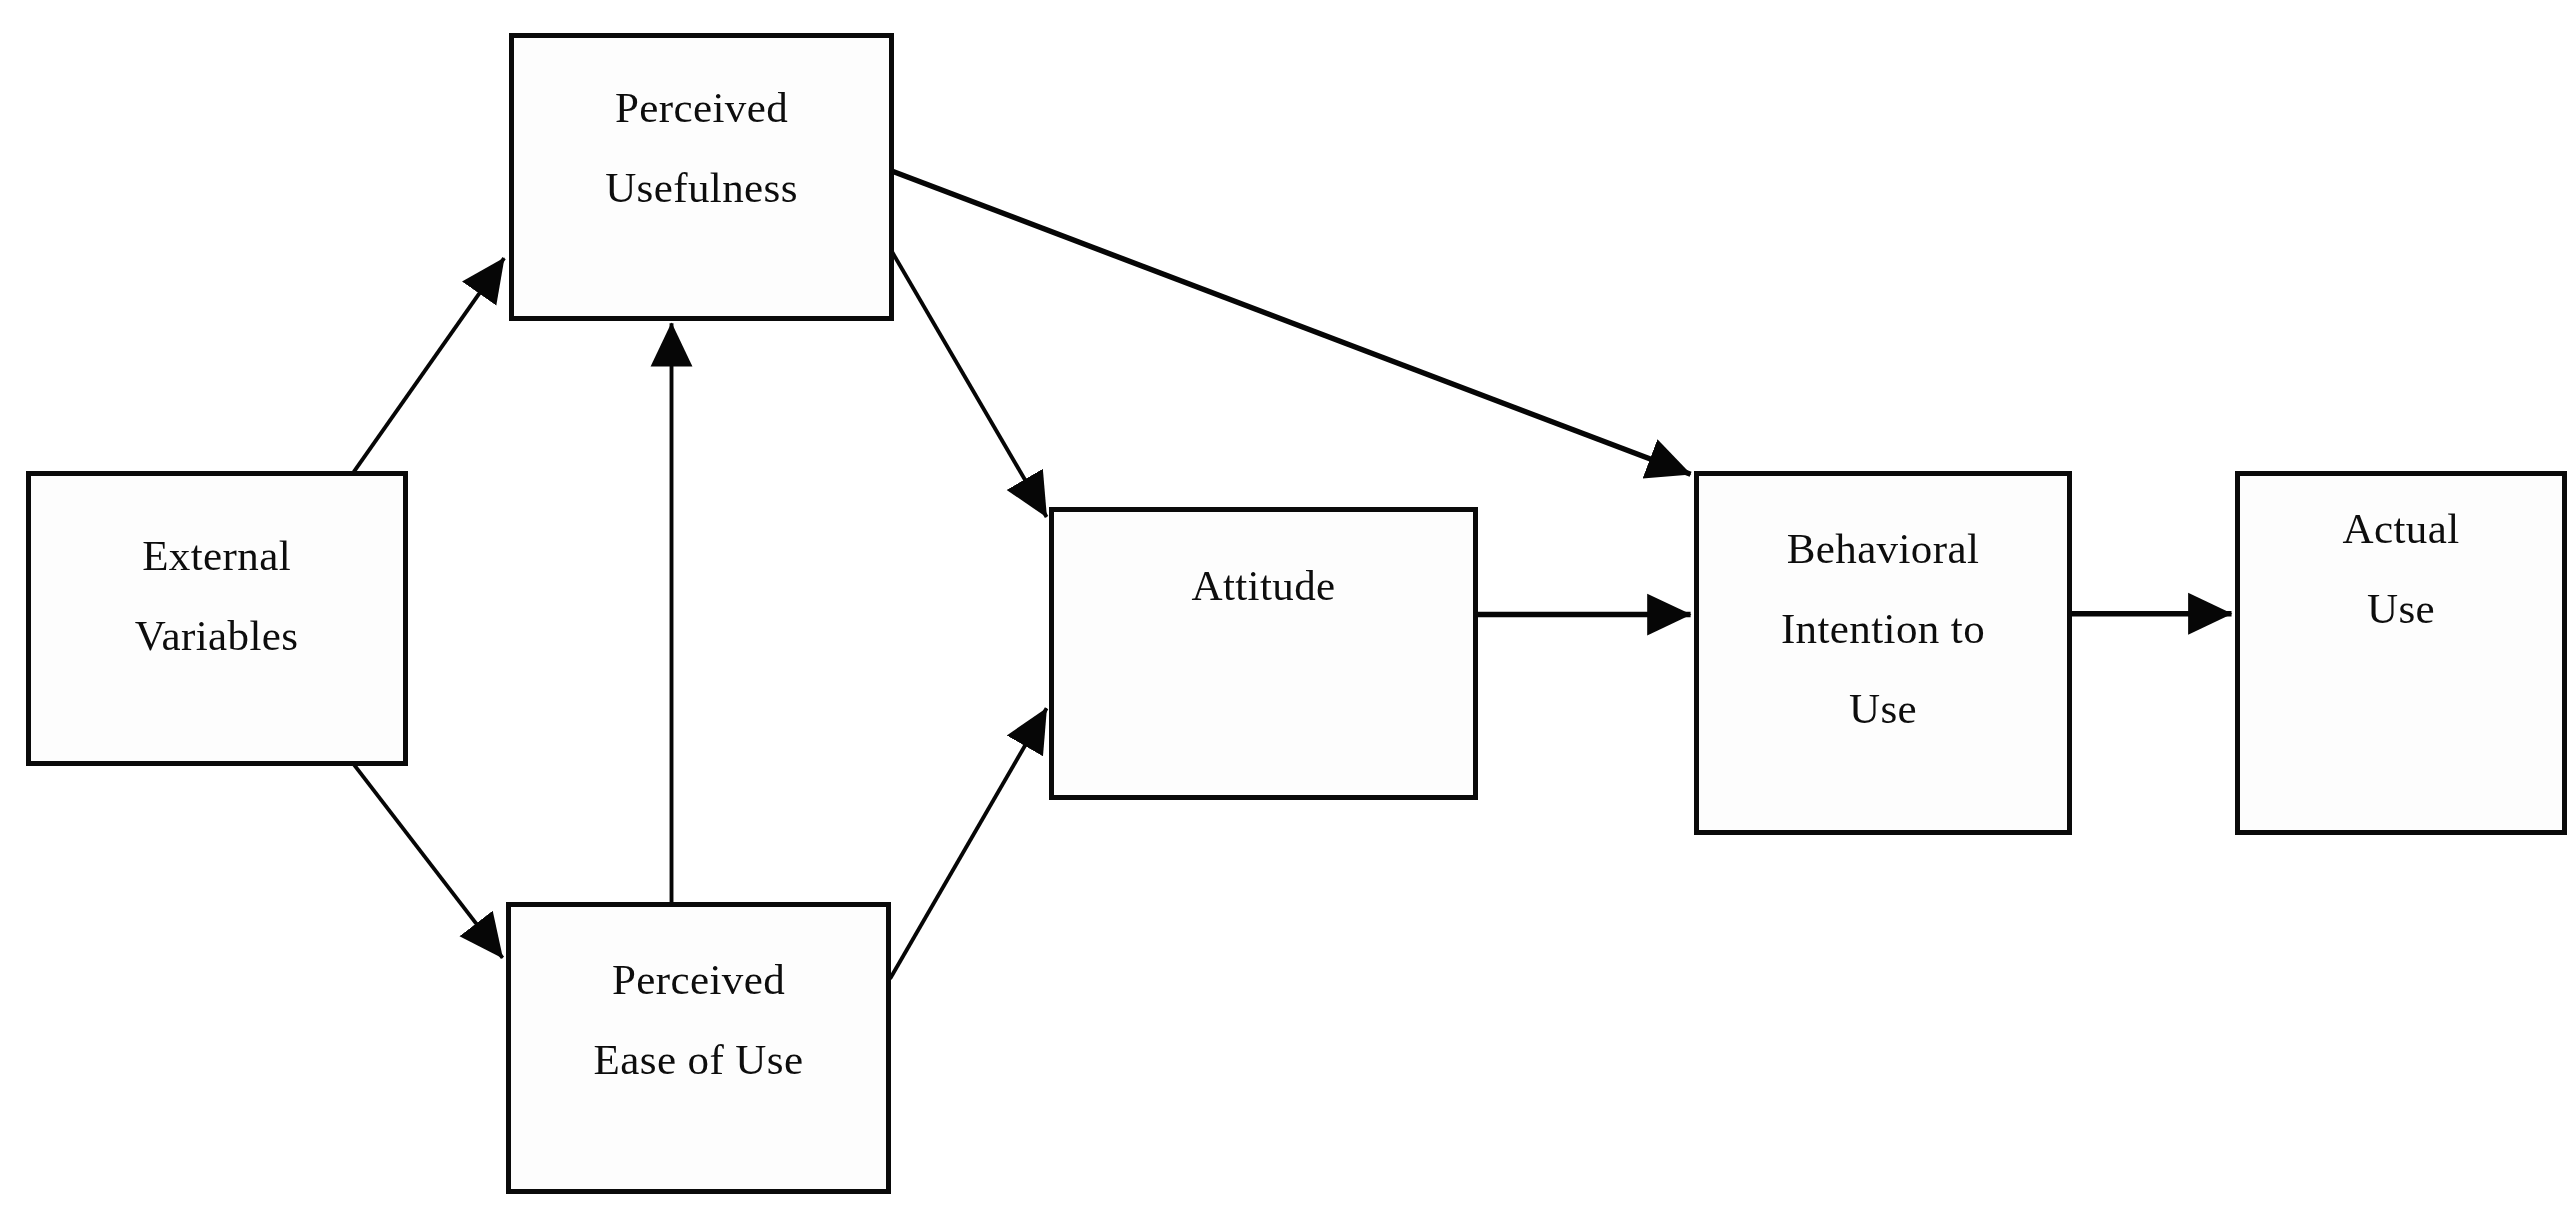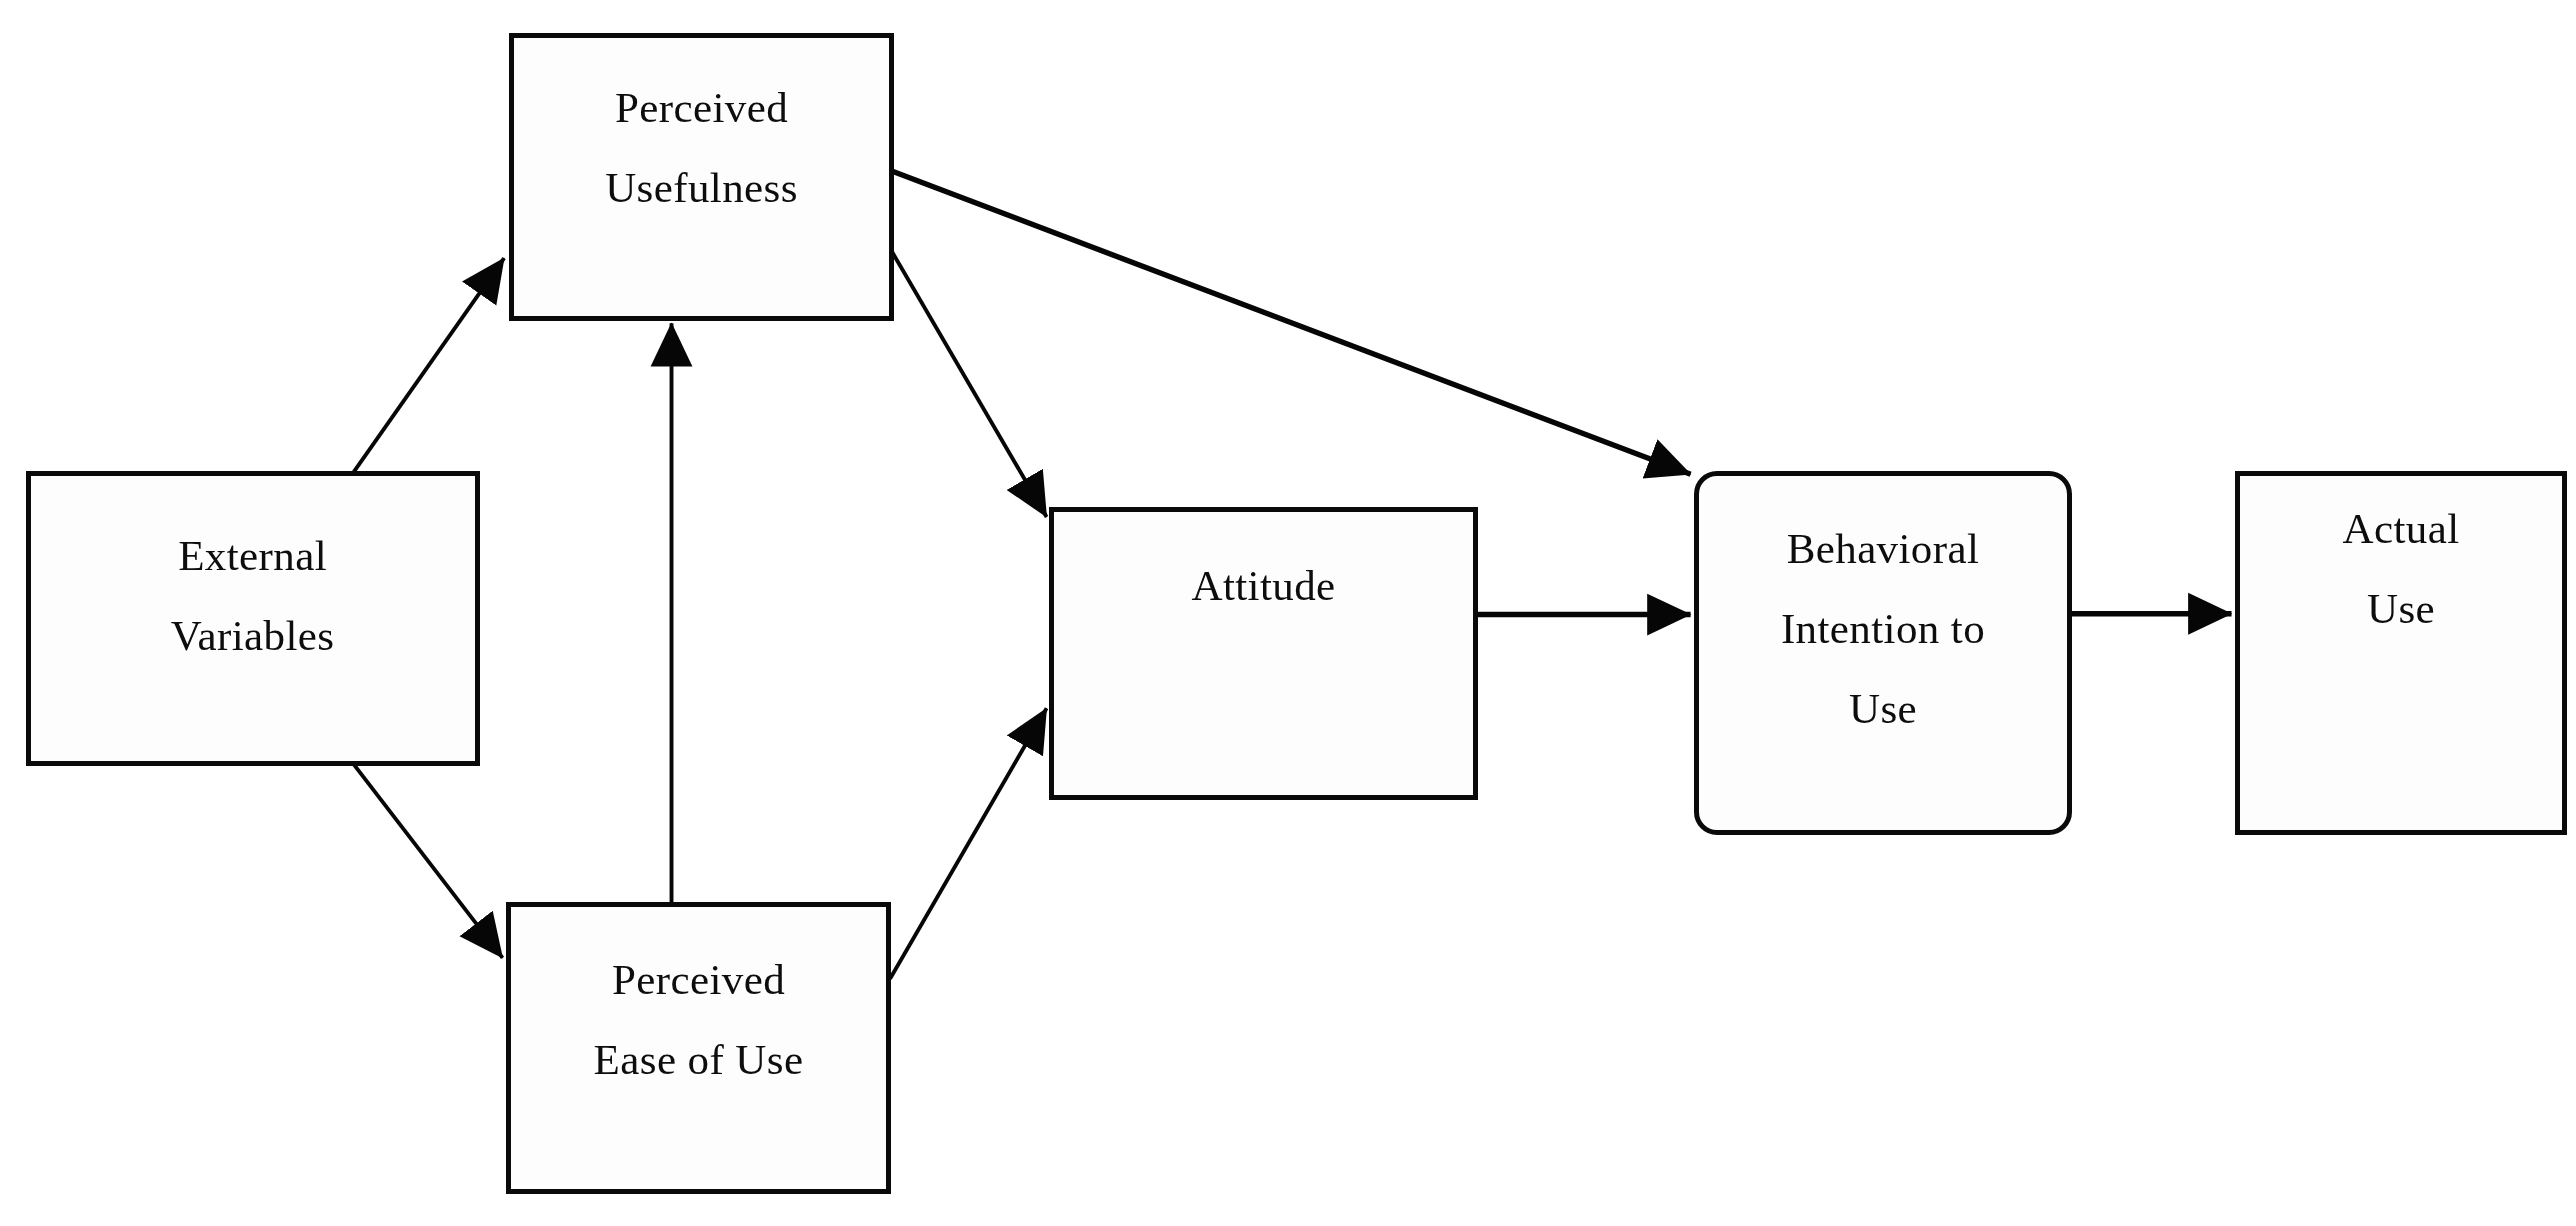--- a/index.html
+++ b/index.html
@@ -63,40 +63,40 @@
     <line x1="456" y1="609" x2="650" y2="333" stroke-width="5" marker-end="url(#arrowhead)"></line>
     <line x1="455" y1="985" x2="648" y2="1236" stroke-width="5" marker-end="url(#arrowhead)"></line>
     <line x1="866" y1="1164" x2="866" y2="417" stroke-width="5" marker-end="url(#arrowhead)"></line>
     <line x1="1150" y1="324" x2="1350" y2="667" stroke-width="5" marker-end="url(#arrowhead)"></line>
     <line x1="1148" y1="1263" x2="1350" y2="914" stroke-width="5" marker-end="url(#arrowhead)"></line>
     <line x1="1151" y1="221" x2="2181" y2="612" stroke-width="7" marker-end="url(#arrowhead)"></line>
     <line x1="1904" y1="793" x2="2181" y2="793" stroke-width="7" marker-end="url(#arrowhead)"></line>
     <line x1="2669" y1="792" x2="2879" y2="792" stroke-width="7" marker-end="url(#arrowhead)"></line>
   </svg>
 
-  <div class="node" style="left:25.6px; top:471px; width:454px; height:295px; padding-top:40px;">
+  <div class="node" style="left:25.6px; top:471px; width:382px; height:295px; padding-top:40px;">
     <span class="line">External</span>
     <span class="line">Variables</span>
   </div>
 
   <div class="node" style="left:509px; top:33px; width:385px; height:288px; padding-top:29.5px;">
     <span class="line">Perceived</span>
     <span class="line">Usefulness</span>
   </div>
 
   <div class="node" style="left:506px; top:902px; width:385px; height:292px; padding-top:33px;">
     <span class="line">Perceived</span>
     <span class="line">Ease of Use</span>
   </div>
 
   <div class="node" style="left:1049px; top:471px; width:429px; height:293px; padding-top:34px;margin-top:36px;">
     <span class="line">Attitude</span>
   </div>
 
-  <div class="node" style="left:1694px; top:471px; width:378px; height:364px; padding-top:33px;border-radius:23px;">
+  <div class="node" style="left:1694px; top:471px; width:378px; height:364px; padding-top:33px;">
     <span class="line">Behavioral</span>
     <span class="line">Intention to</span>
     <span class="line">Use</span>
   </div>
 
   <div class="node" style="left:2235px; top:471px; width:332px; height:364px; padding-top:13px;">
     <span class="line">Actual</span>
     <span class="line">Use</span>
   </div>
 

